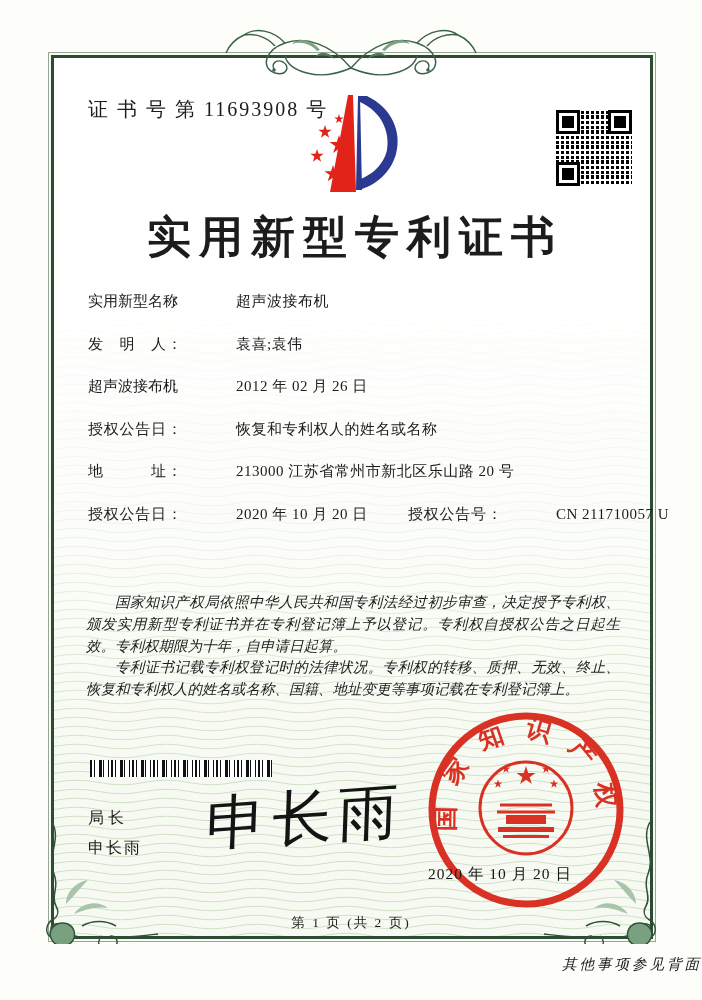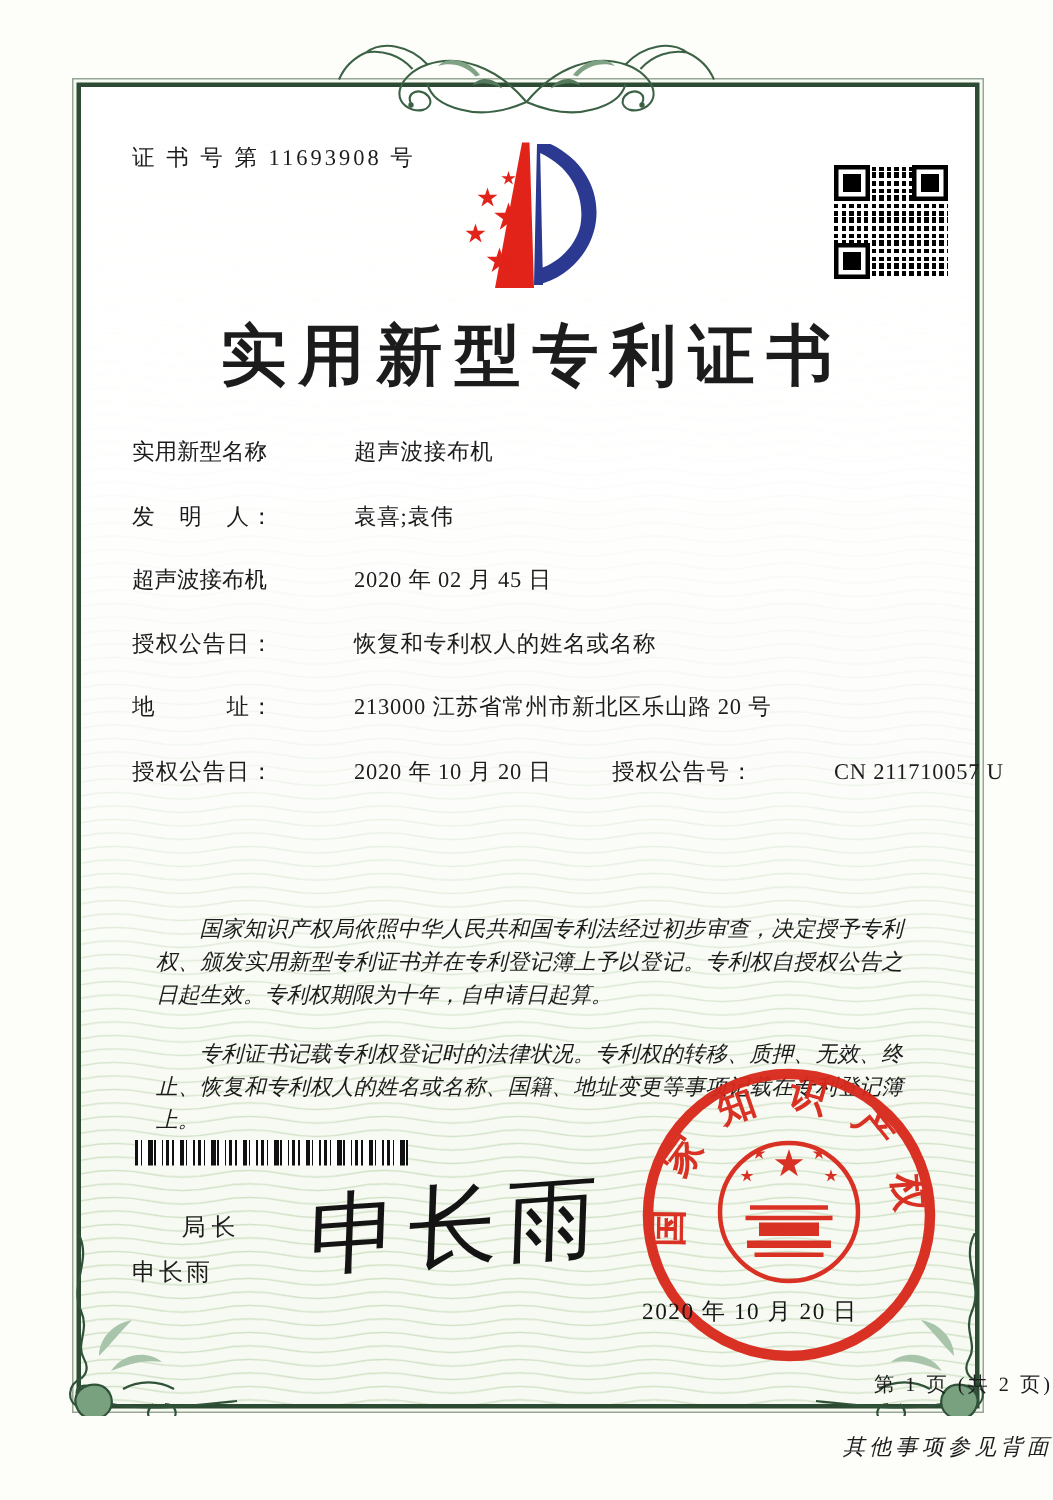--- a/index.html
+++ b/index.html
@@ -15,52 +15,52 @@
   .waves{position:absolute;inset:0;width:100%;height:100%;}
   .white-fade{position:absolute;inset:0;
     background:linear-gradient(180deg,rgba(255,255,255,.97) 0%,rgba(255,255,255,.94) 28%,
       rgba(255,255,255,.7) 50%,rgba(255,255,255,.25) 68%,rgba(255,255,255,0) 82%);}
   
   .orn{position:absolute;z-index:5;}
   .orn-top{left:225px;top:26px;}
   .orn-bl{left:38px;top:822px;}
   .orn-br{left:534px;top:822px;}
   
-  .cert-no{position:absolute;left:88px;top:96px;font-size:15px;letter-spacing:2px;z-index:6;}
+  .cert-no{position:absolute;left:88px;top:96px;font-size:20px;letter-spacing:2px;z-index:6;}
   .logo{position:absolute;left:294px;top:92px;z-index:6;}
   .qr{position:absolute;left:552px;top:106px;width:84px;height:84px;background:#fff;z-index:6;}
   .qr-noise{position:absolute;inset:4px;background:
     repeating-linear-gradient(0deg,#fff 0 2px,transparent 2px 5px,#fff 5px 7px,transparent 7px 11px,#fff 11px 12px,transparent 12px 15px),
     repeating-linear-gradient(90deg,#000 0 3px,#fff 3px 5px,#000 5px 8px,#fff 8px 10px,#000 10px 13px,#fff 13px 15px);}
   .finder{position:absolute;width:18px;height:18px;border:3px solid #000;background:#fff;}
   .finder::after{content:"";position:absolute;inset:3px;background:#000;}
   .finder.tl{left:4px;top:4px;} .finder.tr{right:4px;top:4px;} .finder.bl{left:4px;bottom:4px;}
   .title{position:absolute;left:0;top:208px;width:100%;text-align:center;z-index:6;
     font-size:44px;font-weight:bold;letter-spacing:8px;padding-left:8px;box-sizing:border-box;}
   
   .fields{position:absolute;left:88px;top:292px;width:534px;font-size:15px;z-index:6;}
   .frow{height:42.6px;white-space:nowrap;}
   .flabel{display:inline-block;width:78px;text-align:justify;text-align-last:justify;vertical-align:top;}
   .fcolon{display:inline-block;margin:0 8px 0 1px;}
   .fvalue{letter-spacing:.5px;margin-left:46px;}
   .fvalue-fixed{display:inline-block;width:172px;}
   
   .paras{position:absolute;left:86px;top:592px;width:534px;z-index:6;
     font-size:14.5px;font-style:italic;line-height:21.8px;text-align:justify;}
-  .paras p{margin:18px;text-indent:2em;}
+  .paras p{margin:0;text-indent:2em;}
   
   .barcode{position:absolute;left:90px;top:760px;width:182px;height:17px;z-index:6;background:
     repeating-linear-gradient(90deg,#111 0 2px,#fff 2px 4px,#111 4px 5px,#fff 5px 9px,#111 9px 12px,#fff 12px 13px,#111 13px 14px,#fff 14px 18px,#111 18px 19px,#fff 19px 21px);}
-  .director-title{position:absolute;left:88px;top:808px;font-size:16px;letter-spacing:4px;z-index:6;margin-left:33px;}
+  .director-title{position:absolute;left:88px;top:808px;font-size:16px;letter-spacing:4px;z-index:6;}
   .director-name{position:absolute;left:88px;top:838px;font-size:16px;letter-spacing:2px;z-index:6;}
   .signature{position:absolute;left:206px;top:778px;font-size:60px;color:#141414;z-index:7;
     transform:rotate(-4deg) skewX(-6deg);letter-spacing:6px;}
   .seal{position:absolute;left:410px;top:710px;z-index:6;opacity:.95;}
   .seal-date{position:absolute;left:428px;top:864px;font-size:15.5px;letter-spacing:1px;color:#161616;z-index:8;}
-  .page-info{position:absolute;left:0;top:914px;width:100%;text-align:right;font-size:13.5px;letter-spacing:2px;z-index:6;}
+  .page-info{position:absolute;left:0;top:914px;width:100%;text-align:center;font-size:13.5px;letter-spacing:2px;z-index:6;}
   .back-note{position:absolute;left:0;top:955px;width:100%;text-align:right;font-size:14.5px;
     font-style:italic;letter-spacing:3px;z-index:6;}
 </style>
 </head>
 <body>
 
 <div class="page">
 
   <svg width="0" height="0" style="position:absolute">
     <defs>
@@ -137,21 +137,21 @@
   <div class="title">实用新型专利证书</div>
 
   <div class="fields">
     <div class="frow">
       <span class="flabel">实用新型名称</span><span class="fcolon">：</span><span class="fvalue">超声波接布机</span>
     </div>
     <div class="frow">
       <span class="flabel">发明人</span><span class="fcolon">：</span><span class="fvalue">袁喜;袁伟</span>
     </div>
     <div class="frow">
-      <span class="flabel">超声波接布机</span><span class="fcolon">：</span><span class="fvalue">2020 年 02 月 45 日</span>
+      <span class="flabel">超声波接布机</span><span class="fcolon">：</span><span class="fvalue">2012 年 02 月 26 日</span>
     </div>
     <div class="frow">
       <span class="flabel">授权公告日</span><span class="fcolon">：</span><span class="fvalue">恢复和专利权人的姓名或名称</span>
     </div>
     <div class="frow">
       <span class="flabel">地址</span><span class="fcolon">：</span><span class="fvalue">213000 江苏省常州市新北区乐山路 20 号</span>
     </div>
     <div class="frow">
       <span class="flabel">授权公告日</span><span class="fcolon">：</span><span class="fvalue fvalue-fixed">2020 年 10 月 20 日</span><span class="flabel">授权公告号</span><span class="fcolon">：</span><span class="fvalue">CN 211710057 U</span>
     </div>

